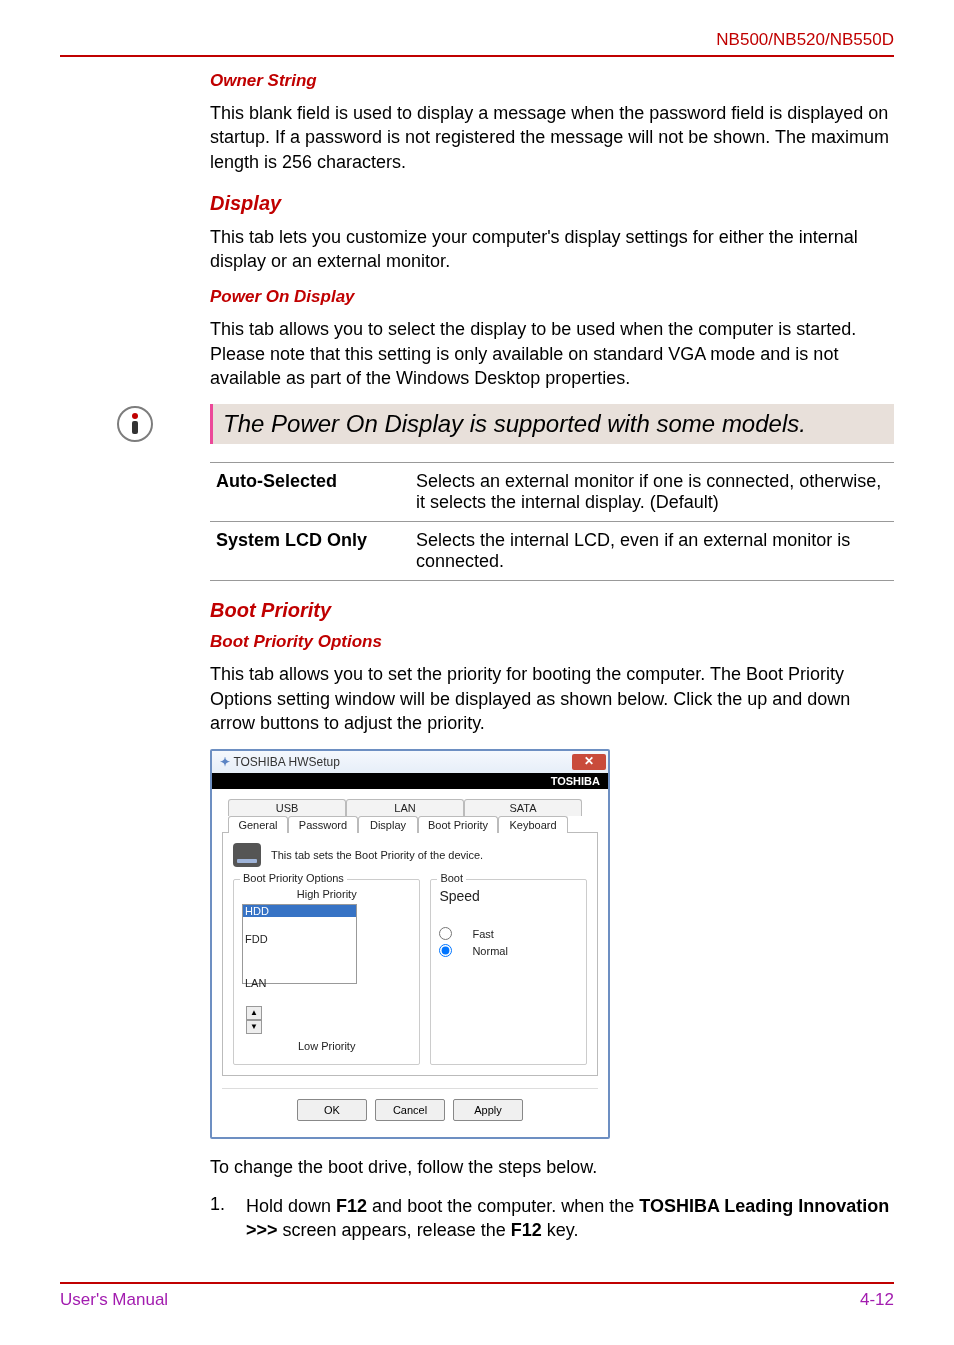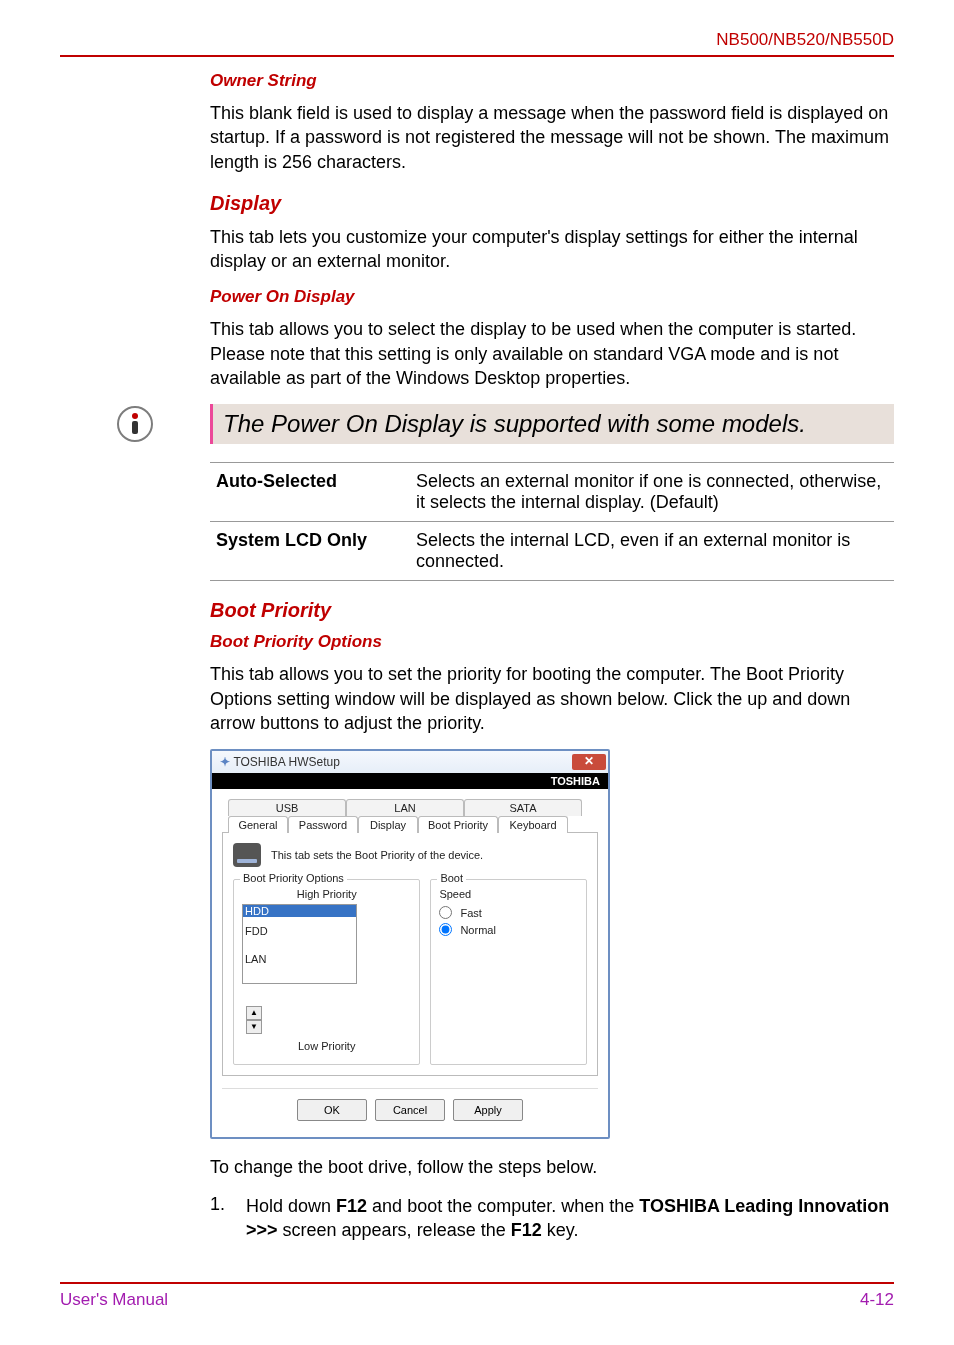--- a/index.html
+++ b/index.html
@@ -161,26 +161,26 @@
     flex: 1;
   }
   .group-title {
     position: absolute; top: -8px; left: 6px; background: #fff; padding: 0 3px; font-size: 11px;
   }
   .prio-label { text-align: center; font-size: 11px; margin-bottom: 4px; color: #222;}
   .prio-list {
     border: 1px solid #999; background: #fff; width: 115px; height: 80px; font-size: 11px; padding: 0;
   }
   .prio-list .sel { background: #3773c5; color: #fff; padding: 0 2px;}
-  .prio-list div { padding: 8px 2px; }
+  .prio-list div { padding: 16px 2px; }
   .spin-btns { display: inline-flex; flex-direction: column; margin-left: 4px; vertical-align: top; margin-top: 22px;}
   .spin-btns button {
     width: 16px; height: 14px; font-size: 8px; line-height: 10px; padding: 0; border: 1px solid #999; background: #eee;
   }
-  .radio-row { display: flex; align-items: center; gap: 8px; font-size: 11px; margin-bottom: 4px;}
+  .radio-row { display: flex; align-items: center; gap: 20px; font-size: 11px; margin-bottom: 4px;}
   .radio-row input { margin: 0; }
   .ss-buttons {
     display: flex; justify-content: center; gap: 8px; padding: 10px 0 6px; border-top: 1px solid #ddd; margin-top: 12px;
   }
   .ss-buttons button {
     width: 70px; height: 22px; font-size: 11px; border: 1px solid #888; background: #f0f0f0; border-radius: 2px;
   }
   ol.steps { margin-left: 0; padding-left: 0; list-style: none; font-size: 18px; }
   ol.steps li { display: flex; margin-bottom: 8px; }
   ol.steps li .num { width: 36px; flex: 0 0 36px; }
@@ -281,21 +281,21 @@
                   </div>
                   <div class="spin-btns">
                     <button>▲</button>
                     <button>▼</button>
                   </div>
                 </div>
                 <div class="prio-label" style="margin-top:6px">Low Priority</div>
               </div>
               <div class="group" style="flex:0.9">
                 <div class="group-title">Boot</div>
-                <div style="font-size:11px;margin-bottom:6px">Speed</div>
+                <div style="font-size:14px;margin-bottom:23px">Speed</div>
                 <label class="radio-row">
                   <input type="radio" name="spd" style=""> 
                     <span>Fast</span>
                 </label>
                 <label class="radio-row">
                   <input type="radio" name="spd" checked="" style=""> 
                     <span>Normal</span>
                 </label>
               </div>
             </div>

